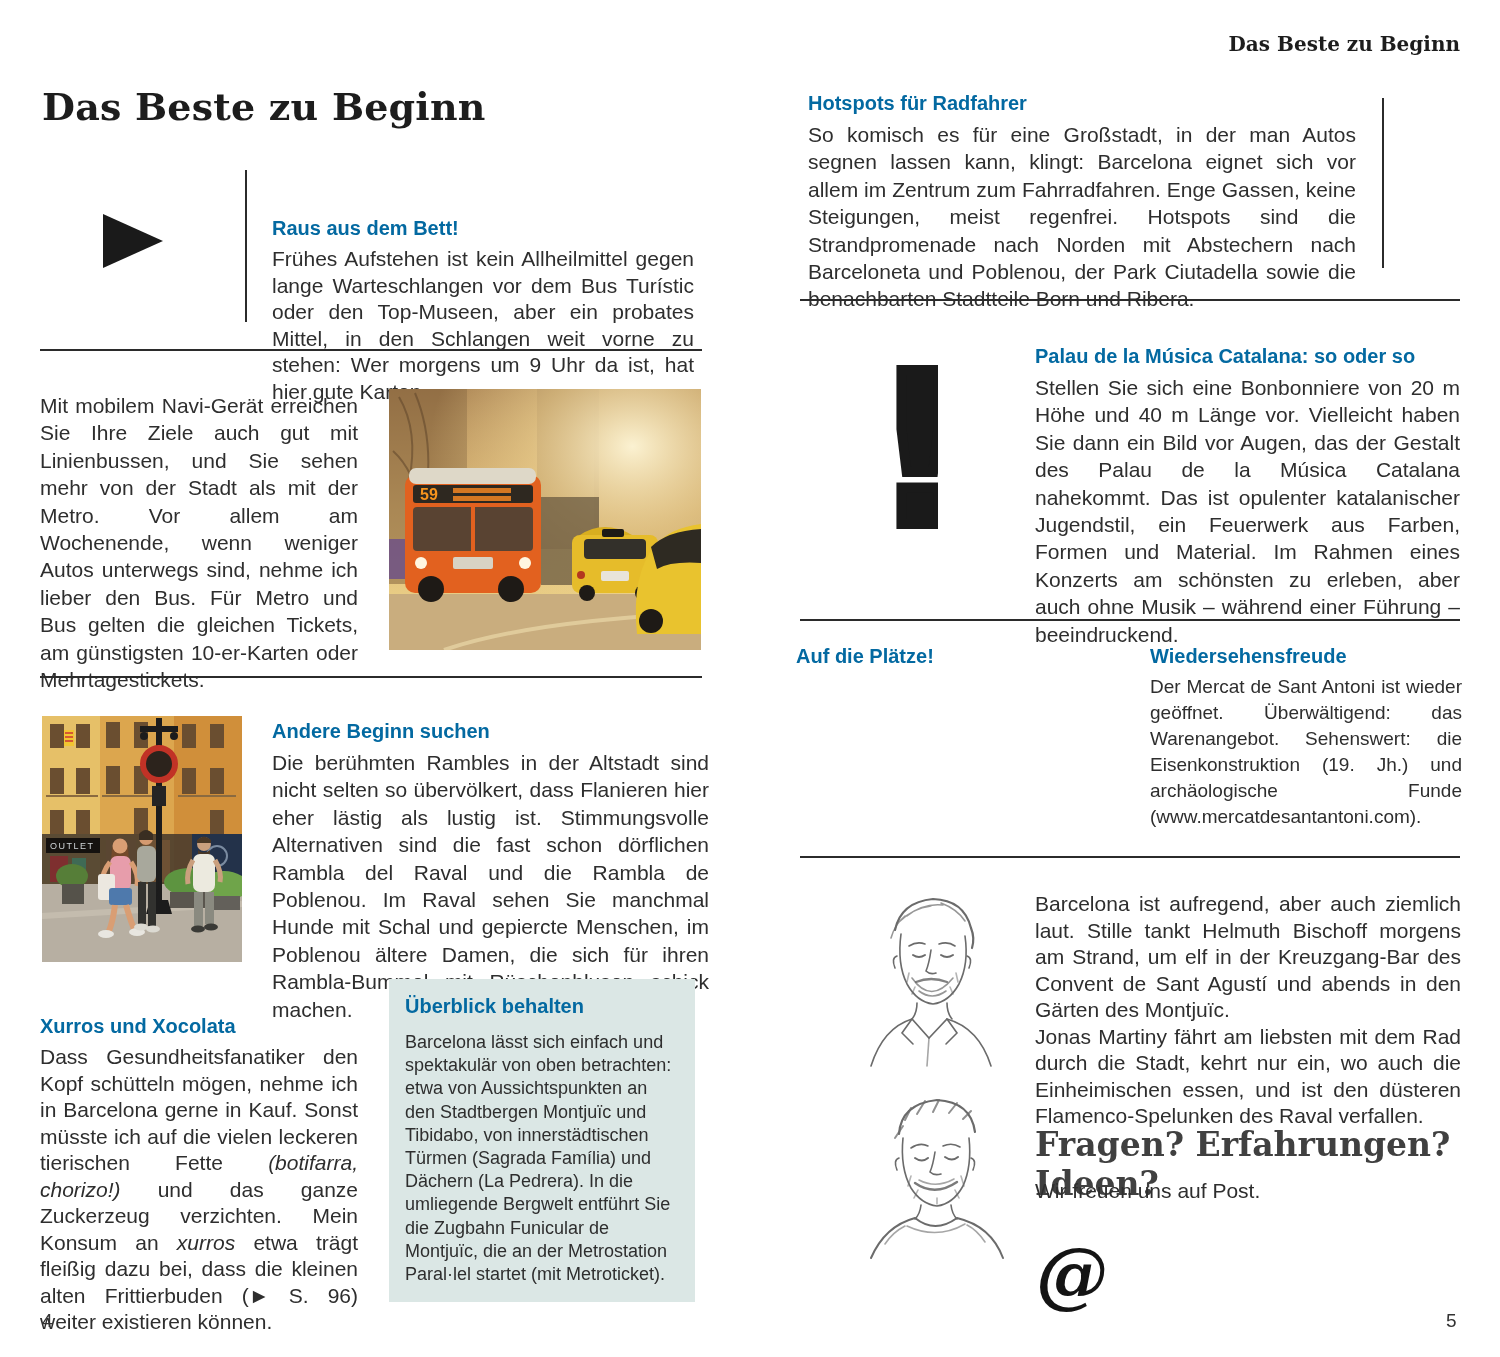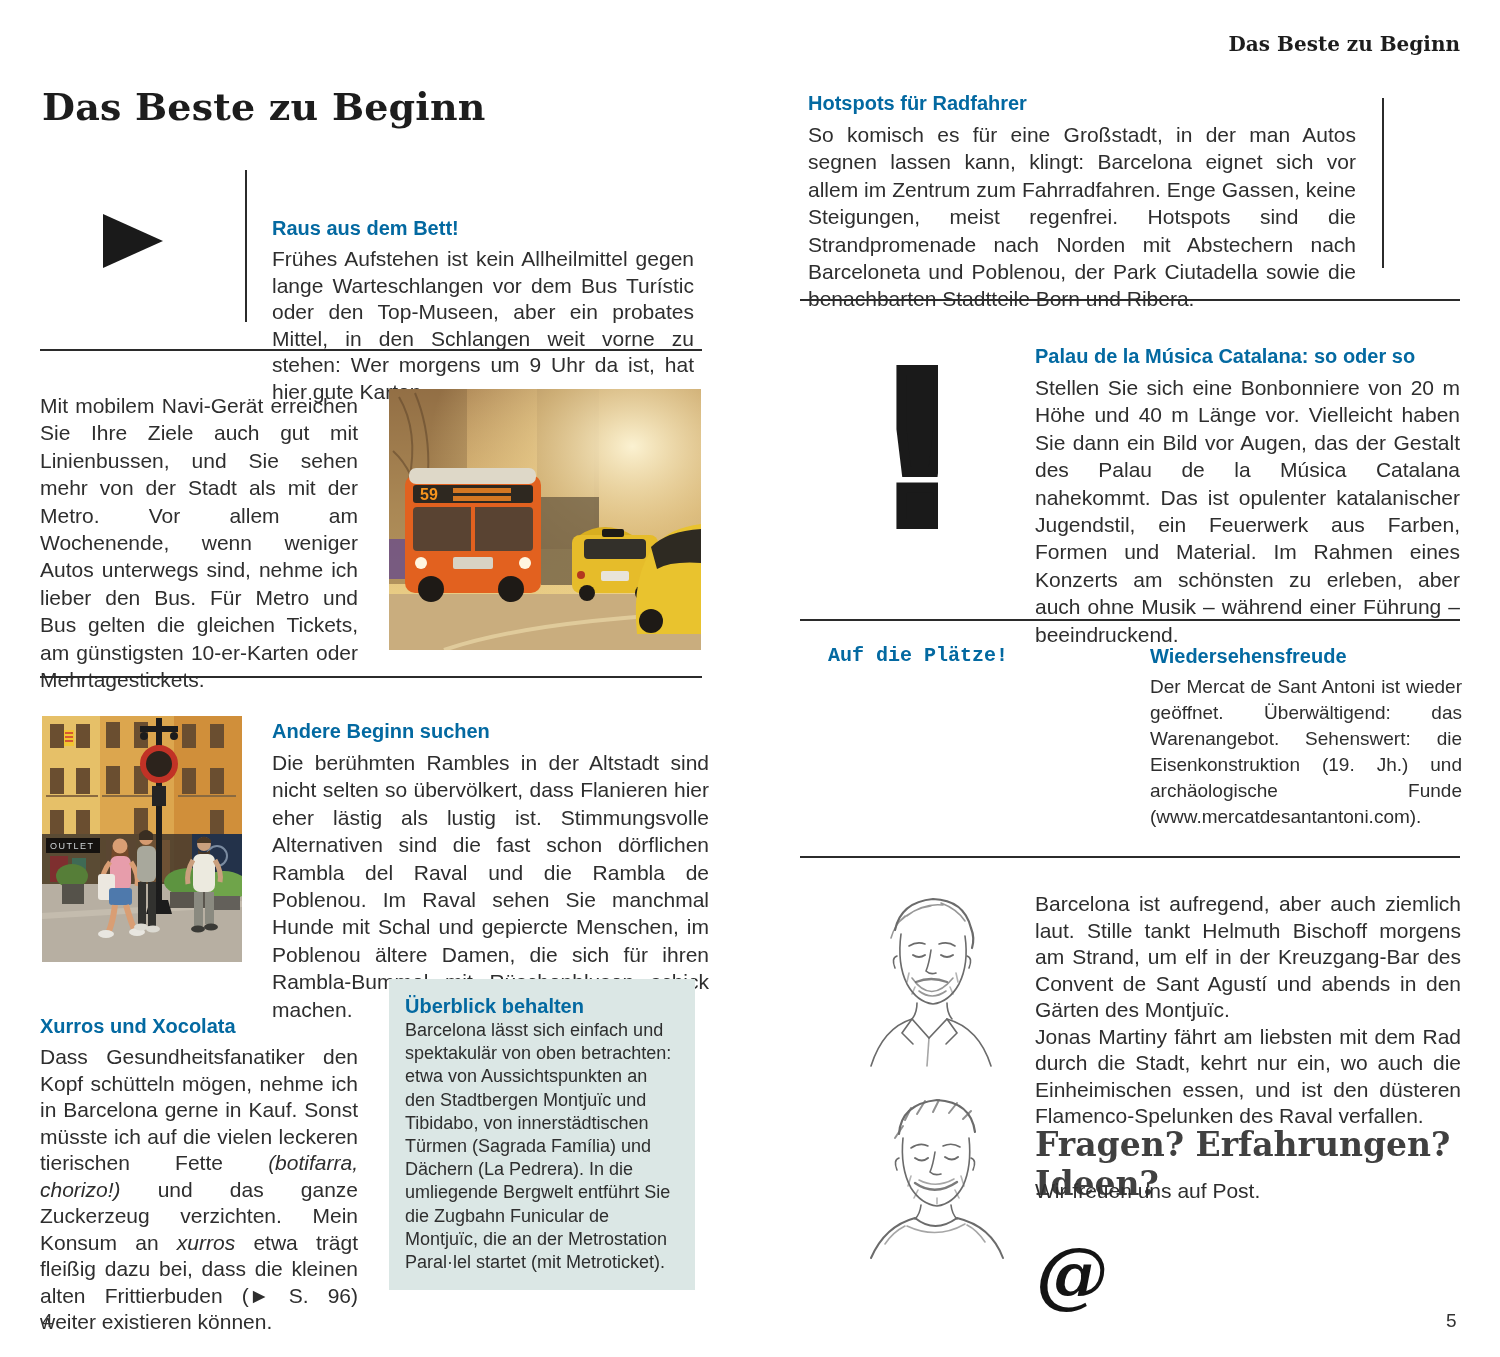--- a/index.html
+++ b/index.html
@@ -16,21 +16,21 @@
     font-family:"DejaVu Serif", serif; font-weight:bold; font-size:20px; color:#1d1d1d;
     text-align:right;
   }
   .h-sans { font-size:20px; font-weight:bold; color:#0369a1; margin:0 0 5px 0; line-height:26px; }
   .body-sans { font-size:21px; line-height:26.5px; color:#2e2e2e; text-align:justify; margin:0; }
   .body-rag { text-align:left; }
   .divider { background:#2b2b2b; height:2px; }
   .vrule { background:#2b2b2b; width:2px; }
   .pagenum { font-size:19px; color:#333; }
   .tealbox { background:#dbe7e5; padding:14px 16px 16px 16px; }
-  .tealbox .h-sans { margin-bottom:0; }
+  .tealbox .h-sans { margin-bottom:12px; }
   .tealbox .body-sans { font-size:18px; line-height:23.2px; }
   .col-narrow .body-sans { font-size:19px; line-height:26px; }
   .fragen-head {
     font-family:"DejaVu Serif", serif; font-weight:bold; font-size:33px; color:#404040;
   }
   .post-italic {
     font-family:"DejaVu Serif", serif; font-style:italic; font-size:21px; line-height:27px; color:#222;
   }
   .at-glyph {
     font-family:"DejaVu Serif", serif; font-style:italic; font-weight:bold;
@@ -252,21 +252,21 @@
   <svg class="abs" style="left:858px; top:352px;" width="80" height="210" viewBox="0 0 80 210">
     <text x="14" y="172" font-family="DejaVu Sans, sans-serif" font-weight="bold" font-size="210" fill="#1a1a1a" stroke="#1a1a1a" stroke-width="10">!</text>
   </svg>
   <div class="abs" style="left:1035px; top:343px; width:425px;">
     <div class="h-sans">Palau de la Música Catalana: so oder so</div>
     <p class="body-sans" style="line-height:27.4px;">Stellen Sie sich eine Bonbonniere von 20 m Höhe und 40 m Länge vor. Vielleicht haben Sie dann ein Bild vor Augen, das der Gestalt des Palau de la Música Catalana nahekommt. Das ist opulenter katalanischer Jugendstil, ein Feuerwerk aus Farben, Formen und Material. Im Rahmen eines Konzerts am schönsten zu erleben, aber auch ohne Musik – während einer Führung – beeindruckend.</p>
   </div>
 
   <div class="abs divider" style="left:800px; top:619px; width:660px;"></div>
 
-  <div class="abs col-narrow" style="left:828px; top:643px; width:311px;font-family:Liberation Mono, monospace;">
+  <div class="abs col-narrow" style="left:796px; top:643px; width:311px;">
     <div class="h-sans">Auf die Plätze!</div>
   </div>
   <div class="abs col-narrow" style="left:1150px; top:643px; width:312px;">
     <div class="h-sans">Wiedersehensfreude</div>
     <p class="body-sans">Der Mercat de Sant Antoni ist wieder geöffnet. Überwältigend: das Warenangebot. Sehenswert: die Eisenkonstruktion (19. Jh.) und archäologische Funde (www.mercatdesantantoni.com).</p>
   </div>
 
   <div class="abs divider" style="left:800px; top:856px; width:660px;"></div>
 
   <svg class="abs" style="left:843px; top:886px;" width="175" height="185" viewBox="0 0 175 185">

